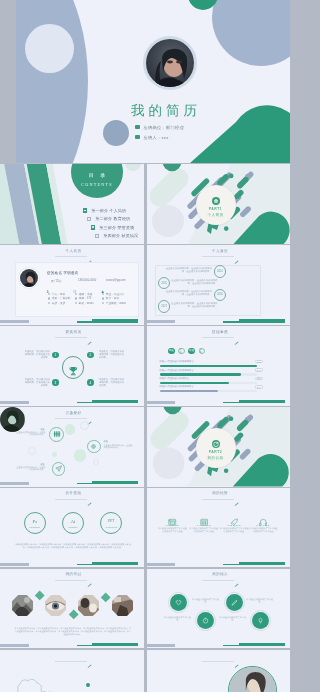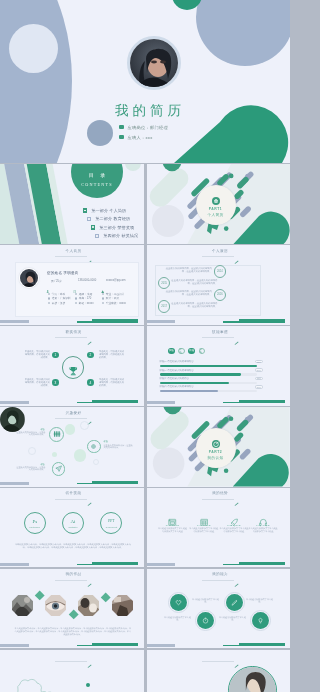--- a/index.html
+++ b/index.html
@@ -1,19 +1,19 @@
 <!DOCTYPE html>
 <html><head>
 <meta charset="utf-8">
 <style>
   html,body{margin:0;padding:0;}
   body{width:290px;height:692px;background:#b3bac6;font-family:"Liberation Sans",sans-serif;overflow:hidden;}
   .page{position:relative;width:290px;height:692px;background:#b3bac6;}
   .slide{position:relative;overflow:hidden;background:#eef1fa;}
-  .hero{width:290px;height:163px;}
+  .hero{width:290px;height:163px;margin-left:16px;}
   .grid{position:relative;width:290px;display:flex;flex-wrap:wrap;padding-top:1.4px;}
   .cell{width:143.5px;height:79.5px;overflow:hidden;background:#eef1fa;position:relative;
         margin-bottom:1.4px;}
   .cell:nth-child(odd){margin-right:3px;}
   .ab{position:absolute;}
   
   .hero-blob-left{left:-152px;top:-82px;width:224px;height:326px;border-radius:50%;background:#a3b4ce;}
   .hero-dot-1{left:9px;top:24px;width:49px;height:49px;border-radius:50%;background:#e0e7f3;}
   .hero-dot-2{left:87px;top:120px;width:26px;height:26px;border-radius:50%;background:#94a7c0;}
   .hero-circle-big{left:196px;top:-32px;width:98px;height:98px;border-radius:50%;background:#a3b4ce;}

